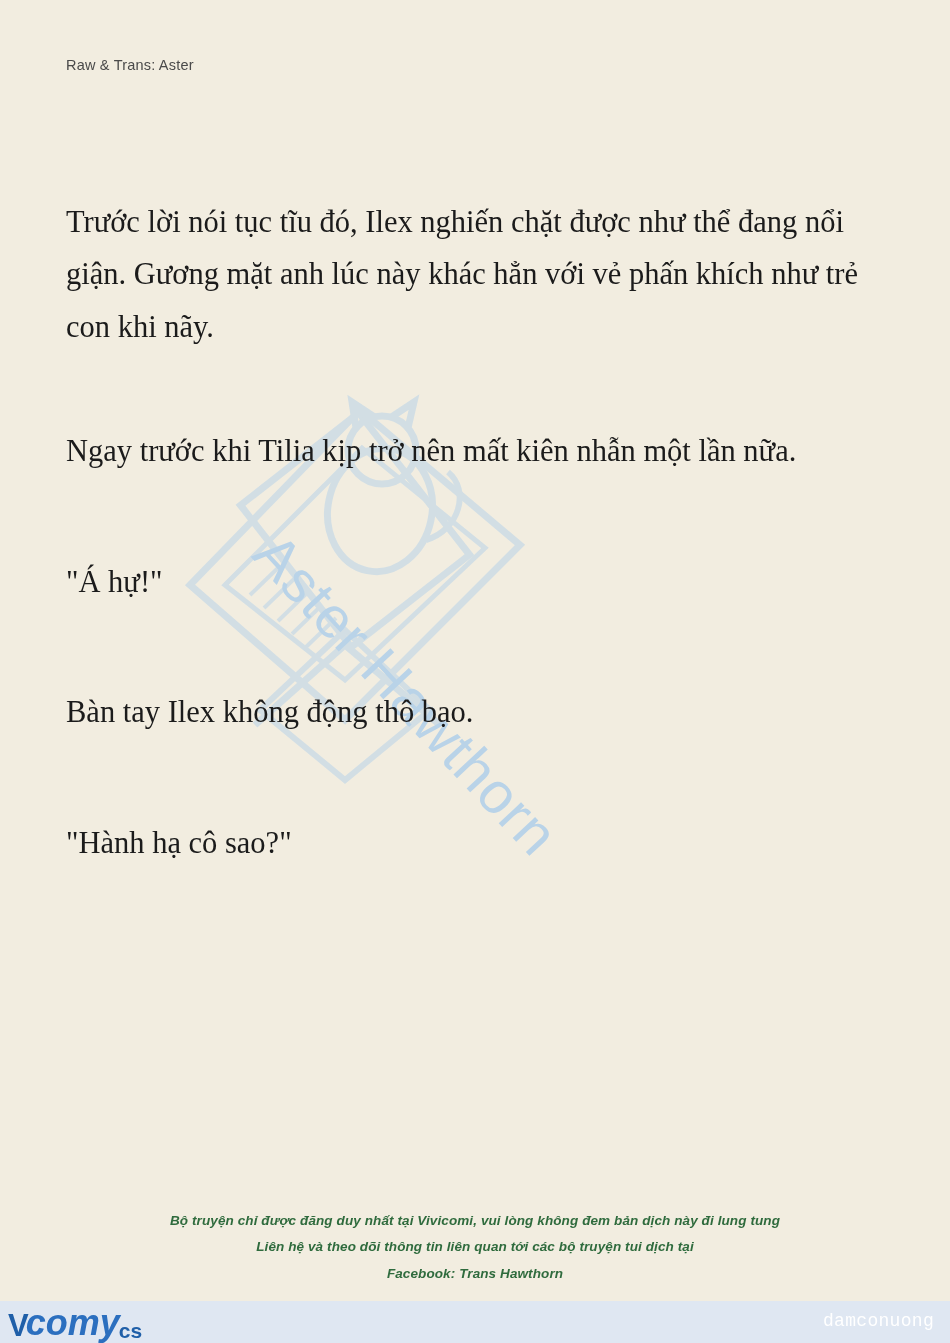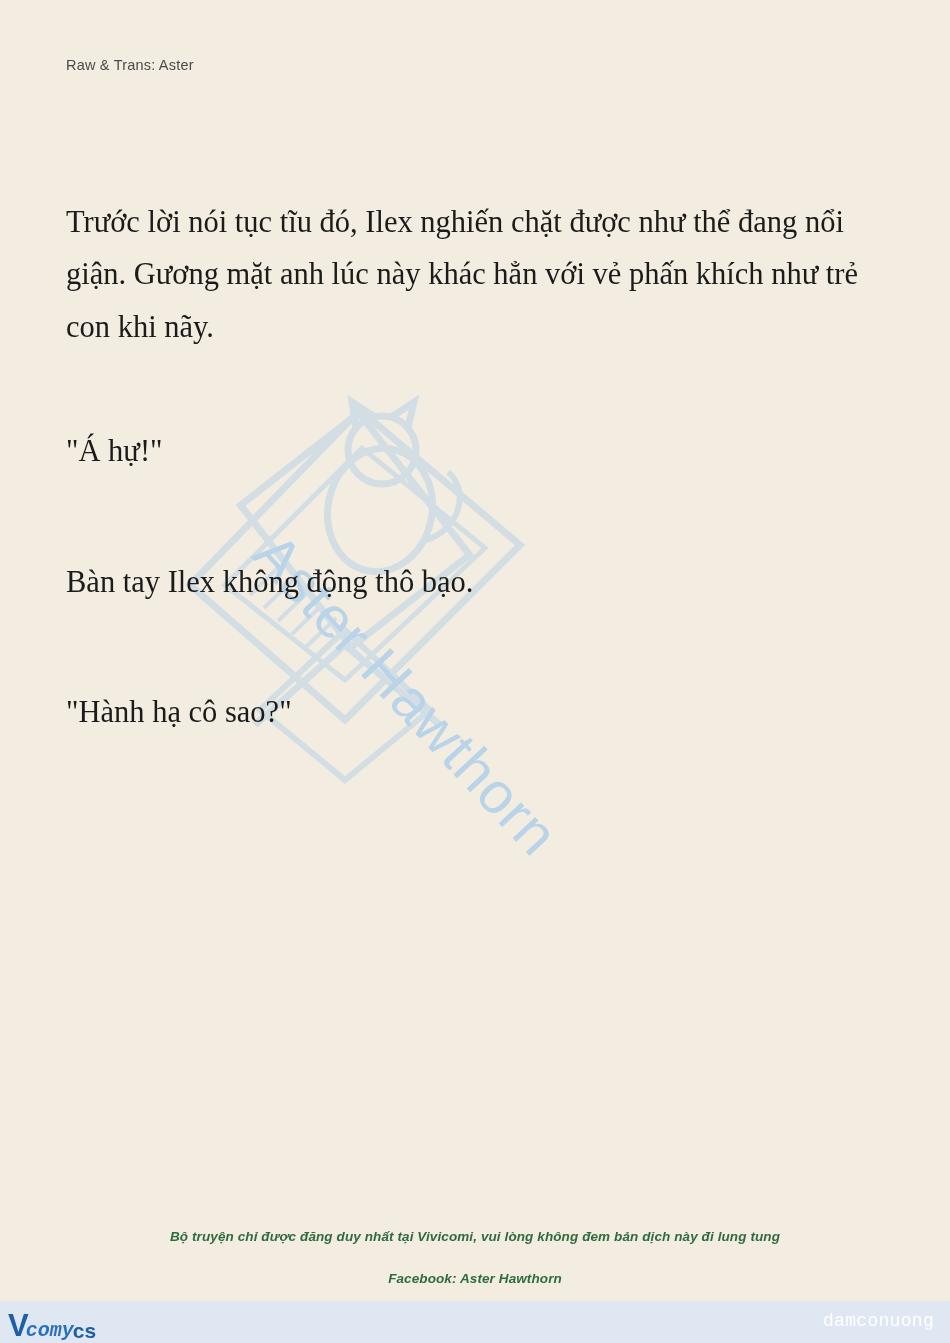--- a/index.html
+++ b/index.html
@@ -84,21 +84,20 @@
     text-align: center;
   }
   .footer-notes div {
     font-family: "Liberation Sans", sans-serif;
     font-size: 13.5px;
     font-weight: bold;
     font-style: italic;
     color: #2f6b3d;
     line-height: 1.95;
     letter-spacing: .1px;
-    margin-top: 16px;
   }
 
   
   .bottom-bar {
     position: absolute;
     left: 0;
     bottom: 0;
     width: 950px;
     height: 42px;
     background: #dfe7f2;
@@ -113,22 +112,22 @@
   }
   .logo-v {
     font-family: "Liberation Sans", sans-serif;
     font-size: 31px;
     font-weight: bold;
     color: #1f5fa8;
     line-height: 1;
     letter-spacing: -1px;
   }
   .logo-comy {
-    font-family: Liberation Mono, monospace;
-    font-size: 20px;
+    font-family: Liberation Sans, sans-serif;
+    font-size: 36px;
     font-weight: bold;
     font-style: italic;
     color: #2b6fbf;
     line-height: 1;
     margin-left: -2px;
   }
   .logo-cs {
     font-family: "Liberation Sans", sans-serif;
     font-size: 21px;
     font-weight: bold;
@@ -177,28 +176,30 @@
       <path d="M226 48 L222 22 L246 38"></path>
       <path d="M278 48 L284 22 L260 38"></path>
 
       <path d="M296 160 C330 150 340 110 318 92" stroke-width="6"></path>
     </g>
   </svg>
   <div class="wm-text">Aster Hawthorn</div>
 
   <div class="content">
     <p class="para p1">Trước lời nói tục tĩu đó, Ilex nghiến chặt được như thể đang nổi giận. Gương mặt anh lúc này khác hẳn với vẻ phấn khích như trẻ con khi nãy.</p>
+    <p class="para p2">Ngay trước khi Tilia kịp trở nên mất kiên nhẫn một lần nữa.</p>
     <p class="para p3">"Á hự!"</p>
     <p class="para p4">Bàn tay Ilex không động thô bạo.</p>
     <p class="para p5">"Hành hạ cô sao?"</p>
   </div>
 
   <div class="footer-notes">
     <div>Bộ truyện chỉ được đăng duy nhất tại Vivicomi, vui lòng không đem bản dịch này đi lung tung</div>
-    <div>Facebook: Aster Hawthorn</div>
+    <div>Liên hệ và theo dõi thông tin liên quan tới các bộ truyện tui dịch tại</div>
+    <div>Facebook: Trans Hawthorn</div>
   </div>
 
   <div class="bottom-bar">
     <div class="logo">
       <span class="logo-v">V</span>
       <span class="logo-comy">comy</span>
       <span class="logo-cs">cs</span>
     </div>
     <div class="brand-right">damconuong</div>
   </div>

